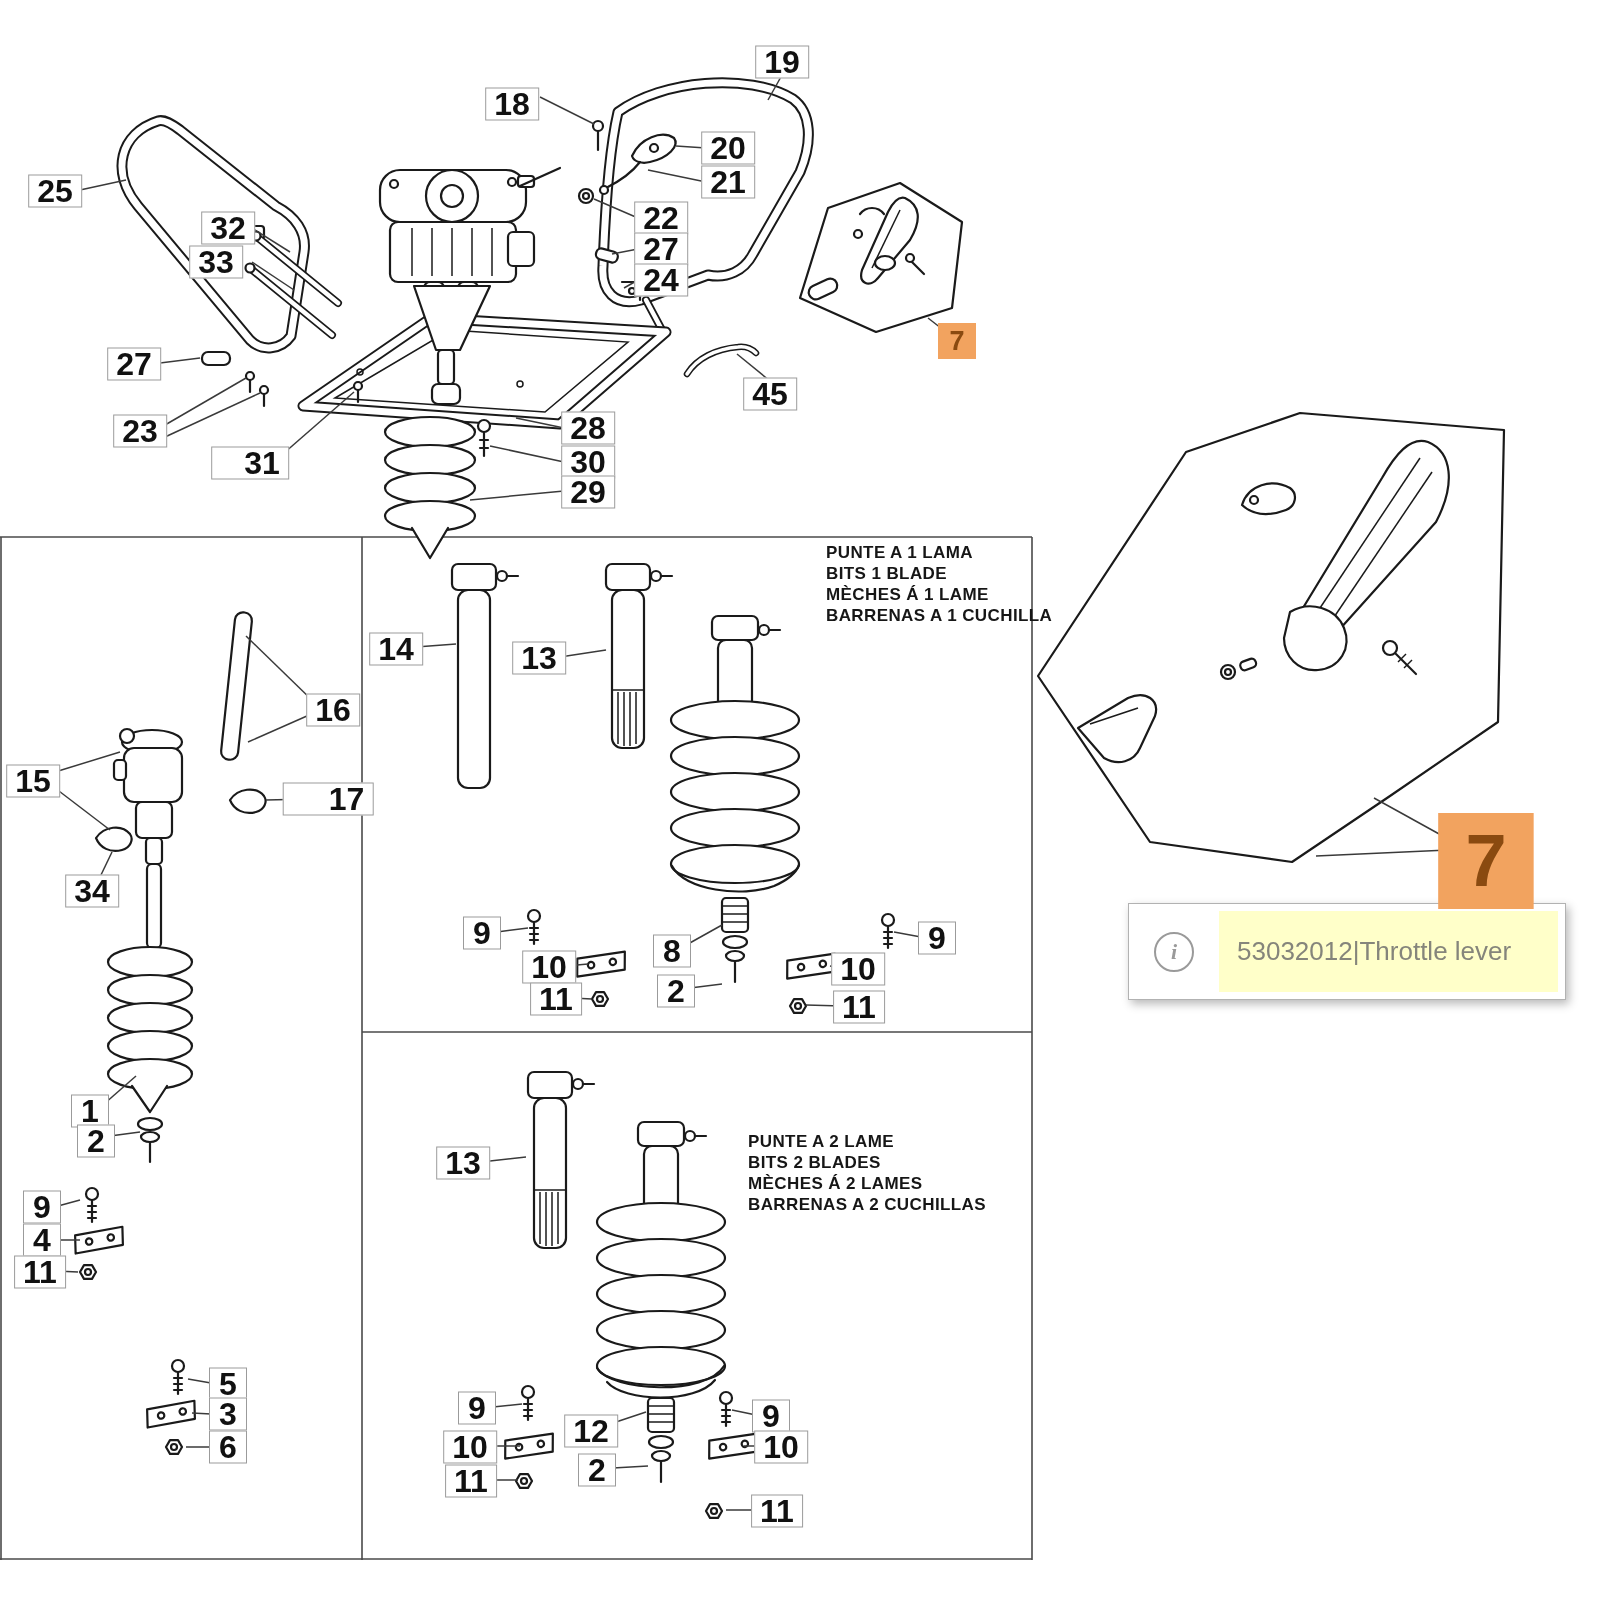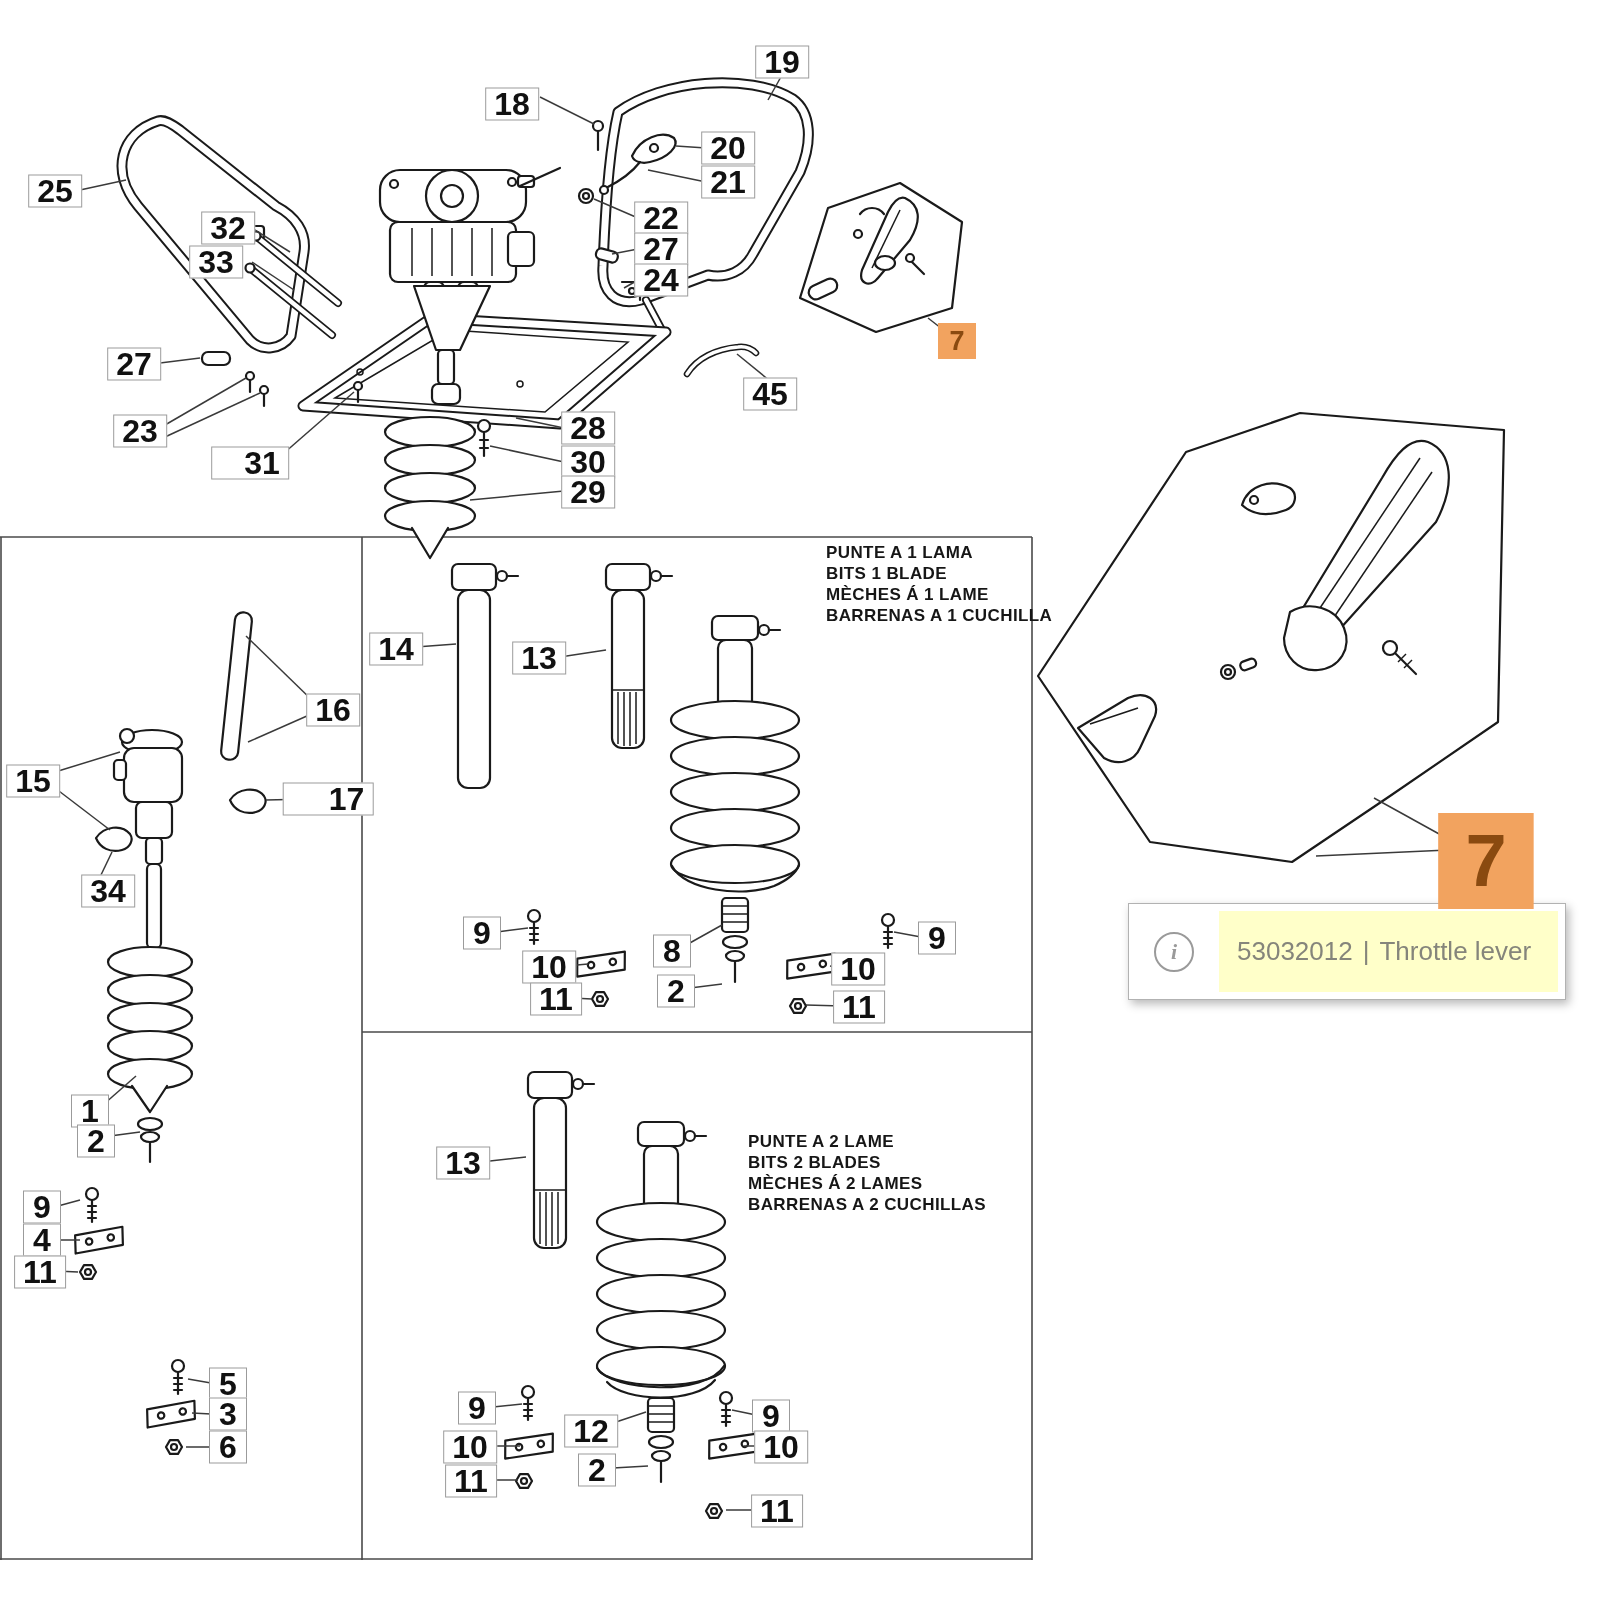--- a/index.html
+++ b/index.html
@@ -36,21 +36,21 @@
 
   
   #tooltip{position:absolute;left:1128px;top:903px;width:436px;height:95px;background:#fff;
            border:1px solid #b2b2b2;box-shadow:3px 4px 9px rgba(0,0,0,.28);
            display:flex;align-items:center;z-index:5}
   .tt-icon{width:90px;display:flex;align-items:center;justify-content:center;flex:0 0 auto}
   .tt-circ{width:36px;height:36px;border:2px solid #9a9a9a;border-radius:50%;color:#9a9a9a;
            font-family:"Liberation Serif",serif;font-style:italic;font-weight:bold;font-size:22px;
            display:flex;align-items:center;justify-content:center}
   .tt-body{flex:1;height:81px;margin-right:7px;background:var(--tt-bg,#ffffc9);
-           display:flex;align-items:center;padding-left:18px;gap:10px;
+           display:flex;align-items:center;padding-left:18px;gap:0;
            font-size:26px;color:var(--tt-tx,#85857b)}
 </style>
 </head>
 <body>
 
 <div id="stage">
 
 <svg id="art" width="1600" height="1600" viewBox="0 0 1600 1600">
   <defs>
     <path id="p-lh" d="M158,121 C120,133 110,172 138,206 L250,340 C262,352 281,350 291,336 L304,252 C307,232 295,216 276,206 L180,130 C172,124 164,119 158,121 Z"></path>
@@ -418,21 +418,21 @@
       <div class="callout" style="left: 140px; top: 431px;">23</div>
       <div class="callout" style="left: 250px; top: 463px; padding-left: 32px;">31</div>
       <div class="callout" style="left: 588px; top: 428px;">28</div>
       <div class="callout" style="left: 588px; top: 462px;">30</div>
       <div class="callout" style="left: 588px; top: 492px;">29</div>
       <div class="callout" style="left: 770px; top: 394px;">45</div>
       <div class="callout orange" style="left: 957px; top: 341px;">7</div>
       <div class="callout" style="left: 333px; top: 710px;">16</div>
       <div class="callout" style="left: 33px; top: 781px;">15</div>
       <div class="callout" style="left: 328px; top: 799px; padding-left: 45px;">17</div>
-      <div class="callout" style="left: 92px; top: 891px; margin-left: 16px;">34</div>
+      <div class="callout" style="left: 92px; top: 891px;">34</div>
       <div class="callout" style="left: 90px; top: 1111px;">1</div>
       <div class="callout" style="left: 96px; top: 1141px;">2</div>
       <div class="callout" style="left: 42px; top: 1207px;">9</div>
       <div class="callout" style="left: 42px; top: 1240px;">4</div>
       <div class="callout" style="left: 40px; top: 1272px;">11</div>
       <div class="callout" style="left: 228px; top: 1384px;">5</div>
       <div class="callout" style="left: 228px; top: 1414px;">3</div>
       <div class="callout" style="left: 228px; top: 1447px;">6</div>
       <div class="callout" style="left: 396px; top: 649px;">14</div>
       <div class="callout" style="left: 539px; top: 658px;">13</div>

